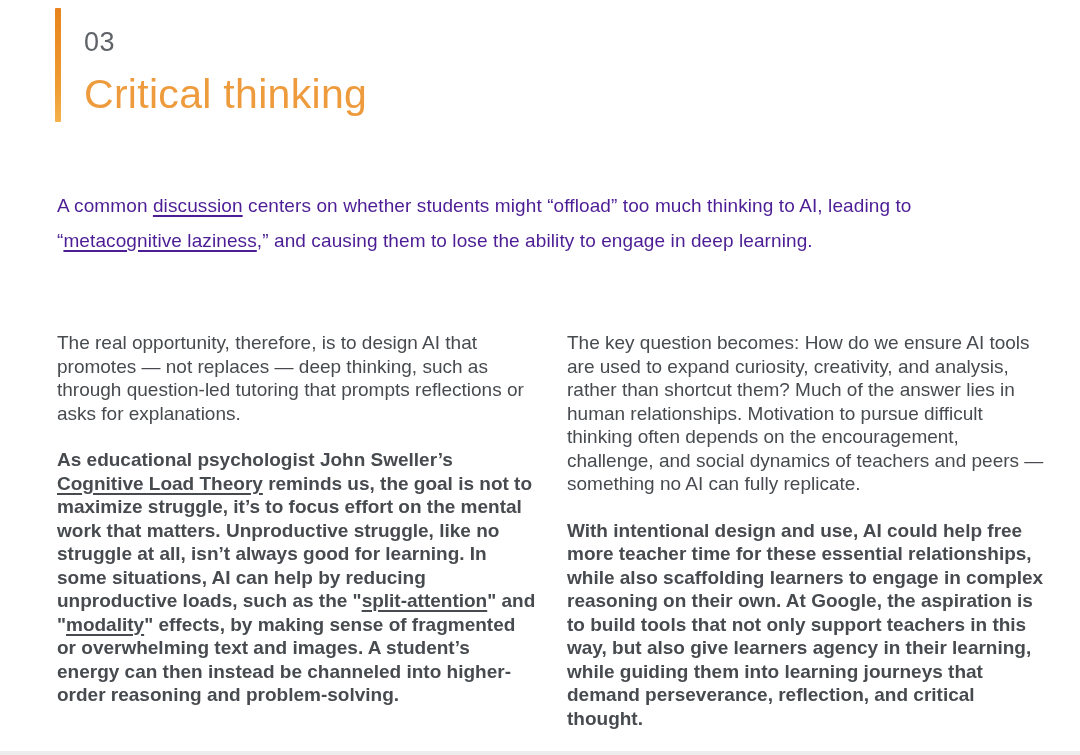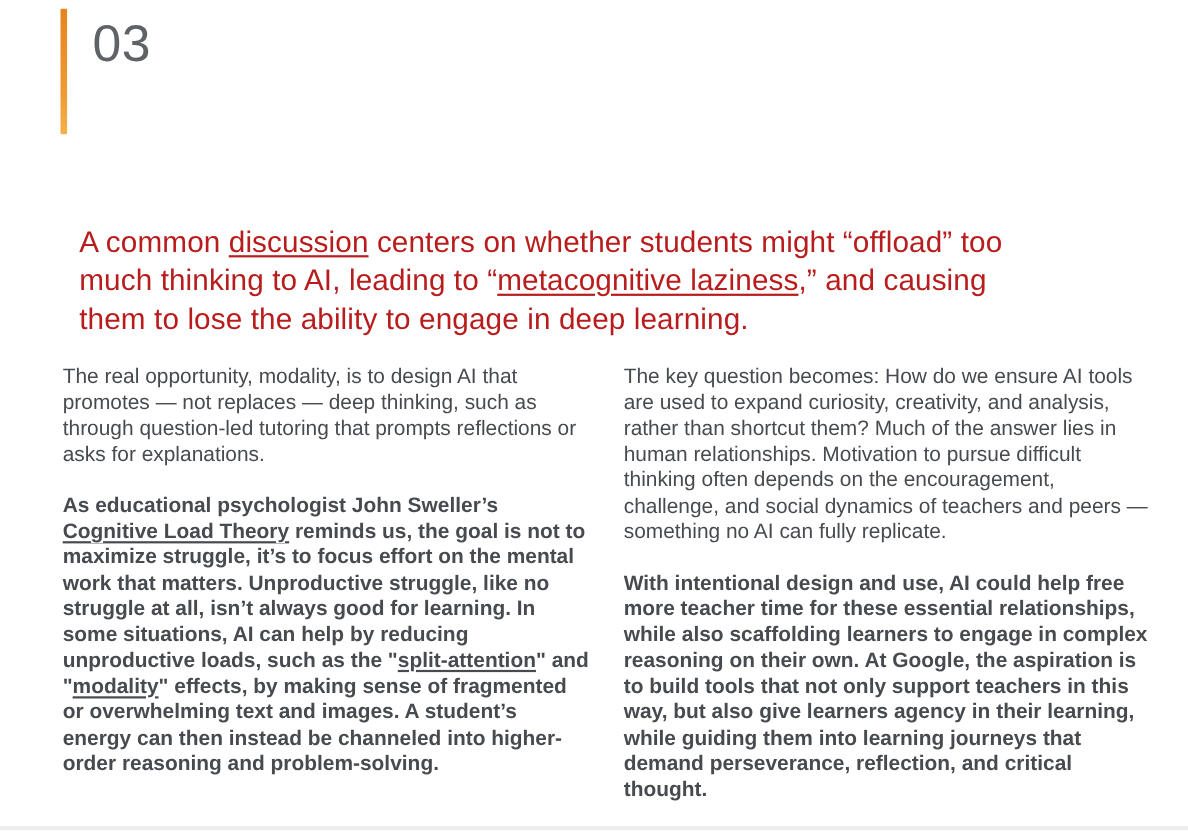--- a/index.html
+++ b/index.html
@@ -26,44 +26,44 @@
   }
   .accent-bar {
     width: 6px;
     height: 114px;
     background: linear-gradient(180deg, #e8831d 0%, #ef9c34 70%, #f5b14b 100%);
     border-radius: 1px;
     flex: 0 0 auto;
   }
   .header-text { margin-left: 23px; }
   .section-number {
-    font-size: 47px;
+    font-size: 27px;
     line-height: 1.05;
-    margin-top: 6px;
+    margin-top: 20px;
     color: #5f6368;
     letter-spacing: 0.5px;
   }
   .section-title {
     font-size: 41px;
     font-weight: 500;
     margin: 15px 0 0 0;
     color: #ee9b3d;
     letter-spacing: 0.3px;
   }
 
   
   .intro {
     position: absolute;
     left: 57px;
     top: 188px;
     width: 880px;
-    margin: 15px;
-    font-size: 27px;
+    margin: 0;
+    font-size: 19px;
     line-height: 35px;
-    color: #b91c1c;
+    color: #4c1d95;
     letter-spacing: 0.1px;
   }
 
   
   .columns {
     position: absolute;
     left: 57px;
     top: 331px;
     width: 990px;
     display: flex;
@@ -98,28 +98,29 @@
 </style>
 </head>
 <body>
 
 <div class="page">
 
   <header class="header">
     <div class="accent-bar"></div>
     <div class="header-text">
       <div class="section-number">03</div>
+      <h1 class="section-title">Critical thinking</h1>
     </div>
   </header>
 
   <p class="intro"><span>A common </span><span class="link">discussion</span><span> centers on whether students might “offload” too much thinking to AI, leading to “</span><span class="link">metacognitive laziness</span><span>,” and causing them to lose the ability to engage in deep learning.</span></p>
 
   <div class="columns">
     <div class="col">
-        <p class="para"><span>The real opportunity, modality, is to design AI that promotes — not replaces — deep thinking, such as through question-led tutoring that prompts reflections or asks for explanations.</span></p>
+        <p class="para"><span>The real opportunity, therefore, is to design AI that promotes — not replaces — deep thinking, such as through question-led tutoring that prompts reflections or asks for explanations.</span></p>
         <p class="para"><span>As educational psychologist John Sweller’s </span><span class="link">Cognitive Load Theory</span><span> reminds us, the goal is not to maximize struggle, it’s to focus effort on the mental work that matters. Unproductive struggle, like no struggle at all, isn’t always good for learning. In some situations, AI can help by reducing unproductive loads, such as the "</span><span class="link">split-attention</span><span>" and "</span><span class="link">modality</span><span>" effects, by making sense of fragmented or overwhelming text and images. A student’s energy can then instead be channeled into higher-order reasoning and problem-solving.</span></p>
       </div>
     <div class="col">
         <p class="para"><span>The key question becomes: How do we ensure AI tools are used to expand curiosity, creativity, and analysis, rather than shortcut them? Much of the answer lies in human relationships. Motivation to pursue difficult thinking often depends on the encouragement, challenge, and social dynamics of teachers and peers — something no AI can fully replicate.</span></p>
         <p class="para"><span>With intentional design and use, AI could help free more teacher time for these essential relationships, while also scaffolding learners to engage in complex reasoning on their own. At Google, the aspiration is to build tools that not only support teachers in this way, but also give learners agency in their learning, while guiding them into learning journeys that demand perseverance, reflection, and critical thought.</span></p>
       </div>
   </div>
 
   <div class="bottom-strip"></div>
 

